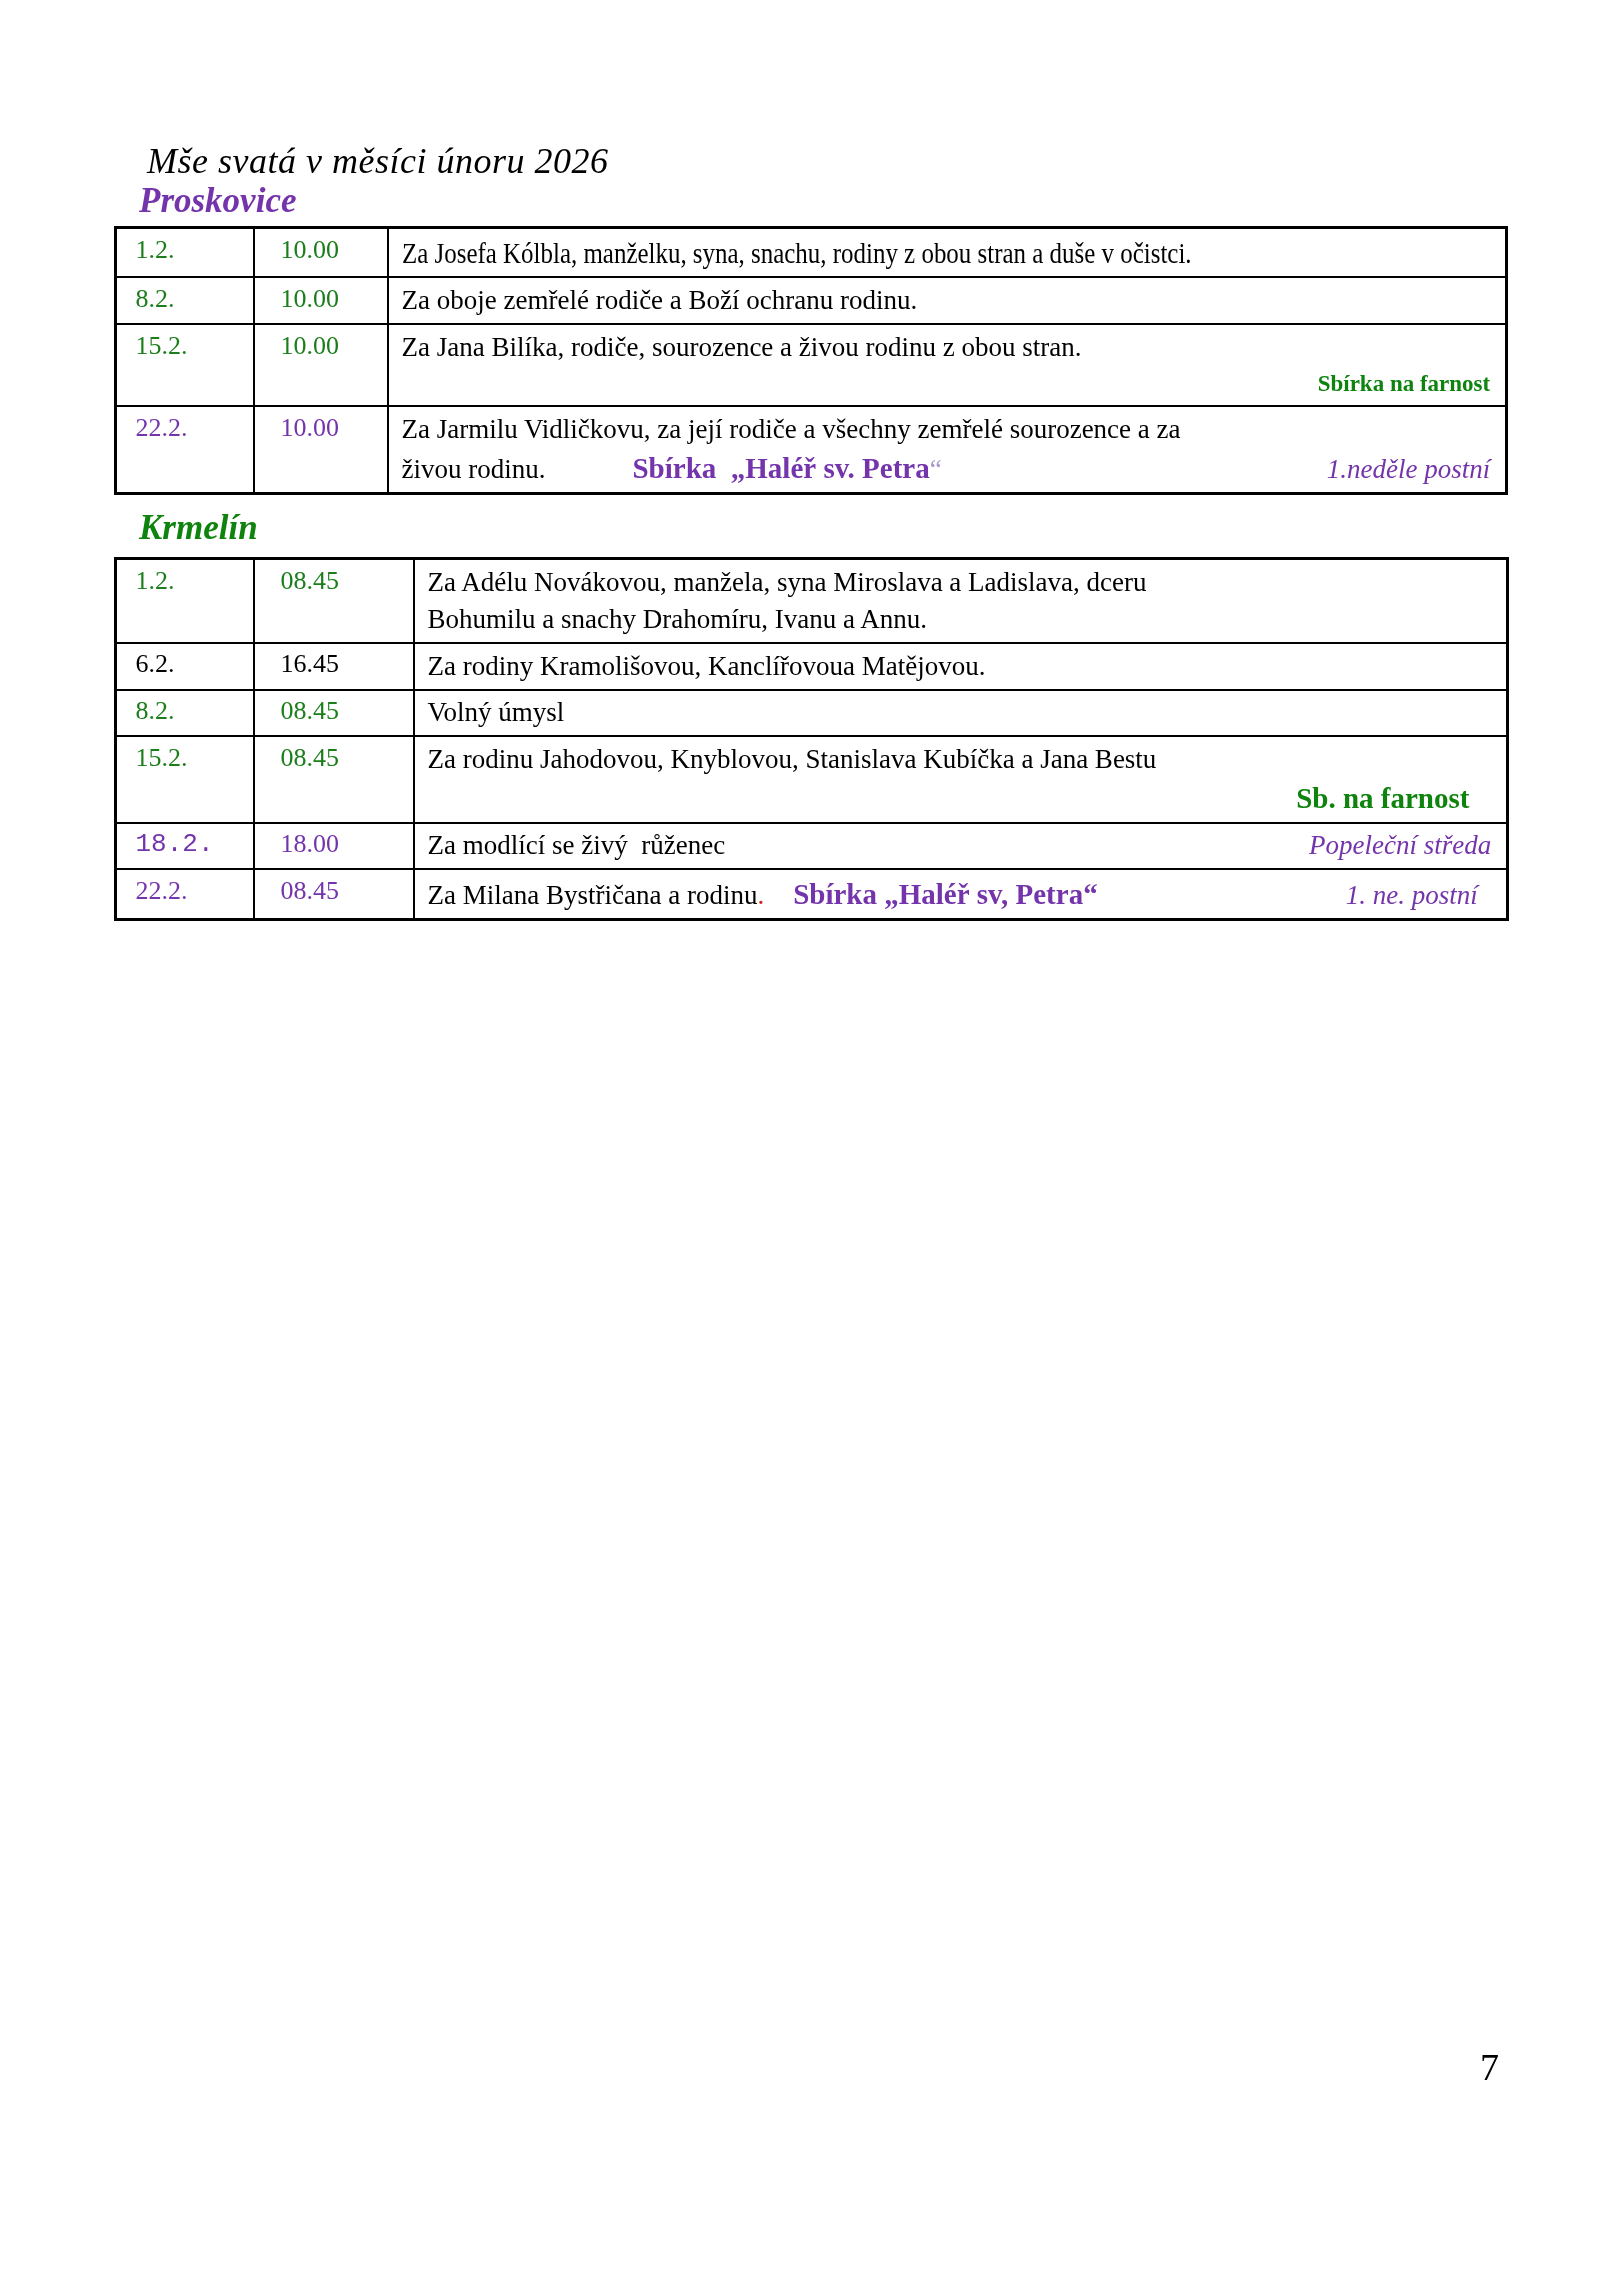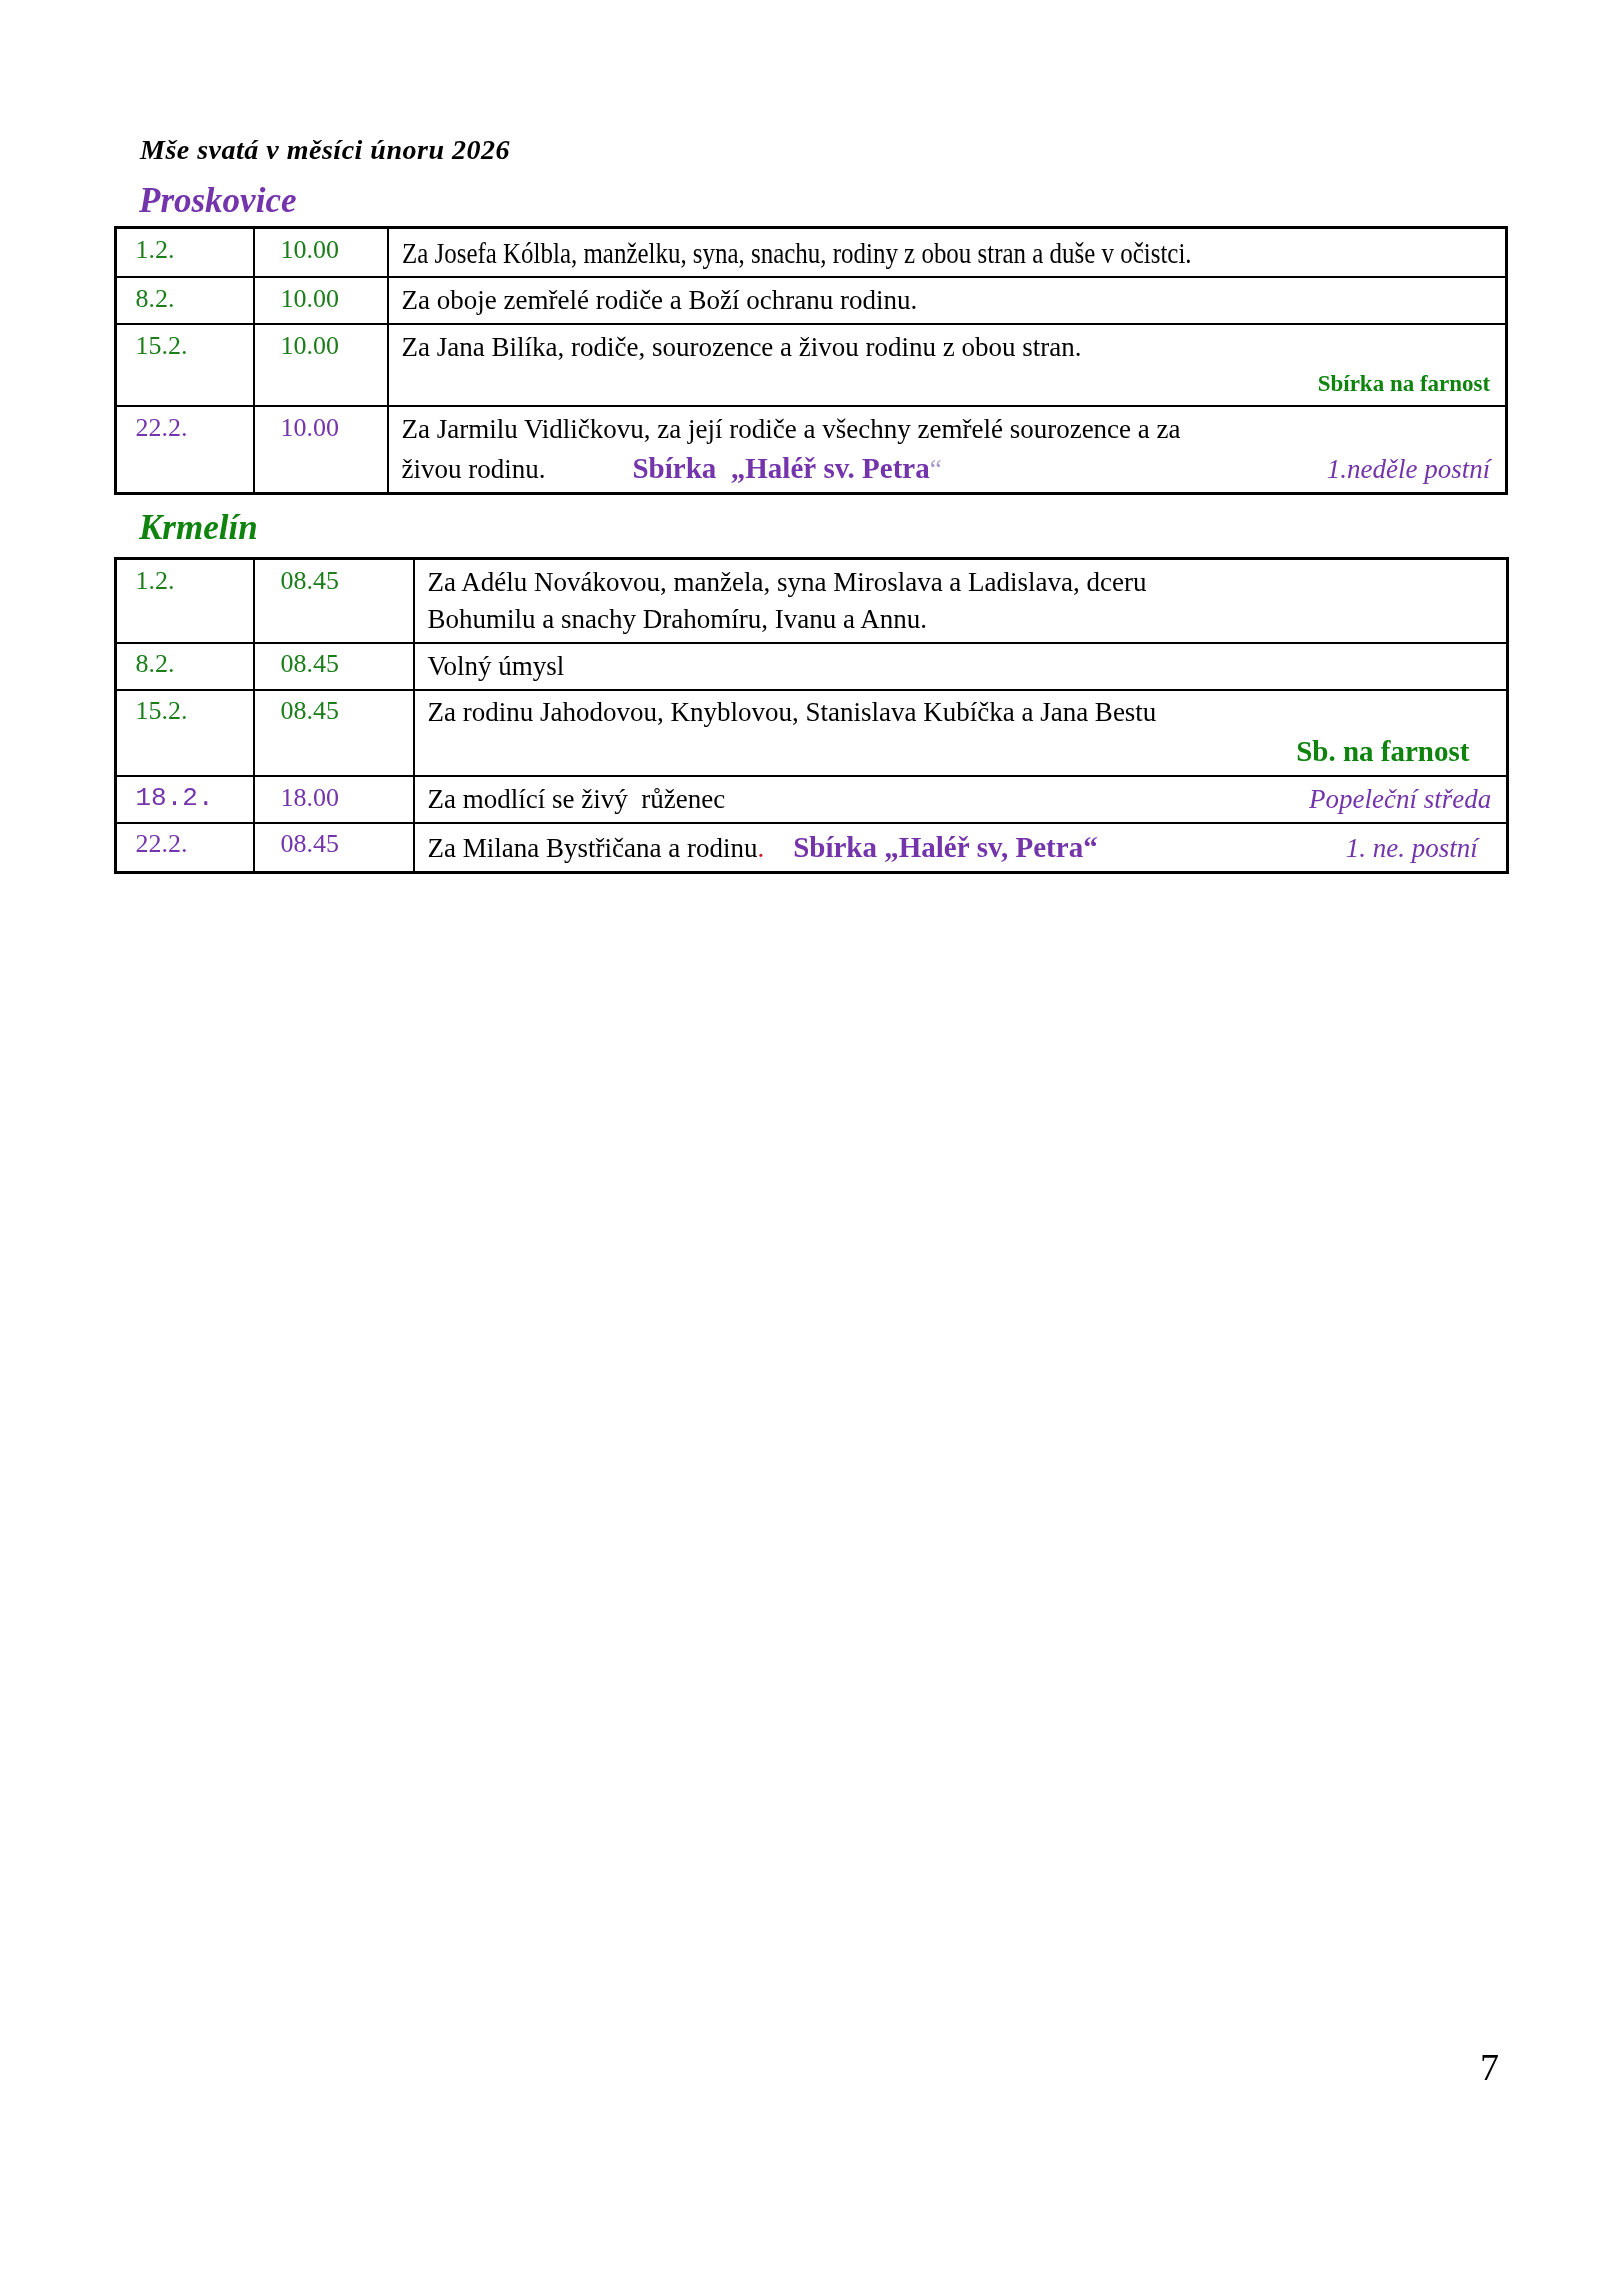--- a/index.html
+++ b/index.html
@@ -2,22 +2,22 @@
 <html style="font-size:14.8px"><head>
 <meta charset="utf-8">
 <style>
   html,body{margin:0;padding:0;}
   body{
     width:1619px;height:2290px;background:#ffffff;position:relative;
     font-family:"Liberation Serif", serif;color:#000;
   }
   .page{position:absolute;inset:0;}
   .title{
-    position:absolute;left:139px;top:134px;margin:1px;
-    font-size:28px;font-weight:bold;font-style:italic;line-height:1.1;
+    position:absolute;left:139px;top:134px;margin:8px;
+    font-size:36px;font-weight:normal;font-style:italic;line-height:1.1;
     letter-spacing:0.5px;white-space:nowrap;
   }
   .heading{
     position:absolute;left:139px;margin:0;
     font-size:35px;font-weight:bold;font-style:italic;line-height:1.05;
     white-space:nowrap;
   }
   .heading.pros{top:183px;}
   .heading.krm{top:510px;}
   table.schedule{
@@ -112,20 +112,29 @@
           <tr style="height: 84px;">
             <td class="c-date" style="color: rgb(27, 126, 27);">1.2.</td>
             <td class="c-time" style="color: rgb(27, 126, 27);">08.45</td>
             <td class="c-desc">
               <div class="desc" style="min-height: 73px;">
                 <div class="line"><span class="seg" style="color: rgb(0, 0, 0);">Za Adélu Novákovou, manžela, syna Miroslava a Ladislava, dceru</span></div>
                 <div class="line"><span class="seg" style="color: rgb(0, 0, 0);">Bohumilu a snachy Drahomíru, Ivanu a Annu.</span></div>
               </div>
             </td>
           </tr>
+          <tr style="height: 44px;">
+            <td class="c-date" style="color: rgb(0, 0, 0);">6.2.</td>
+            <td class="c-time" style="color: rgb(0, 0, 0);">16.45</td>
+            <td class="c-desc">
+              <div class="desc" style="min-height: 33px;">
+                <div class="line"><span class="seg" style="color: rgb(0, 0, 0);">Za rodiny Kramolišovou, Kanclířovoua Matějovou.</span></div>
+              </div>
+            </td>
+          </tr>
           <tr style="height: 42px;">
             <td class="c-date" style="color: rgb(27, 126, 27);">8.2.</td>
             <td class="c-time" style="color: rgb(27, 126, 27);">08.45</td>
             <td class="c-desc">
               <div class="desc" style="min-height: 30px;">
                 <div class="line"><span class="seg" style="color: rgb(0, 0, 0);">Volný úmysl</span></div>
               </div>
             </td>
           </tr>
           <tr style="height: 83px;">

